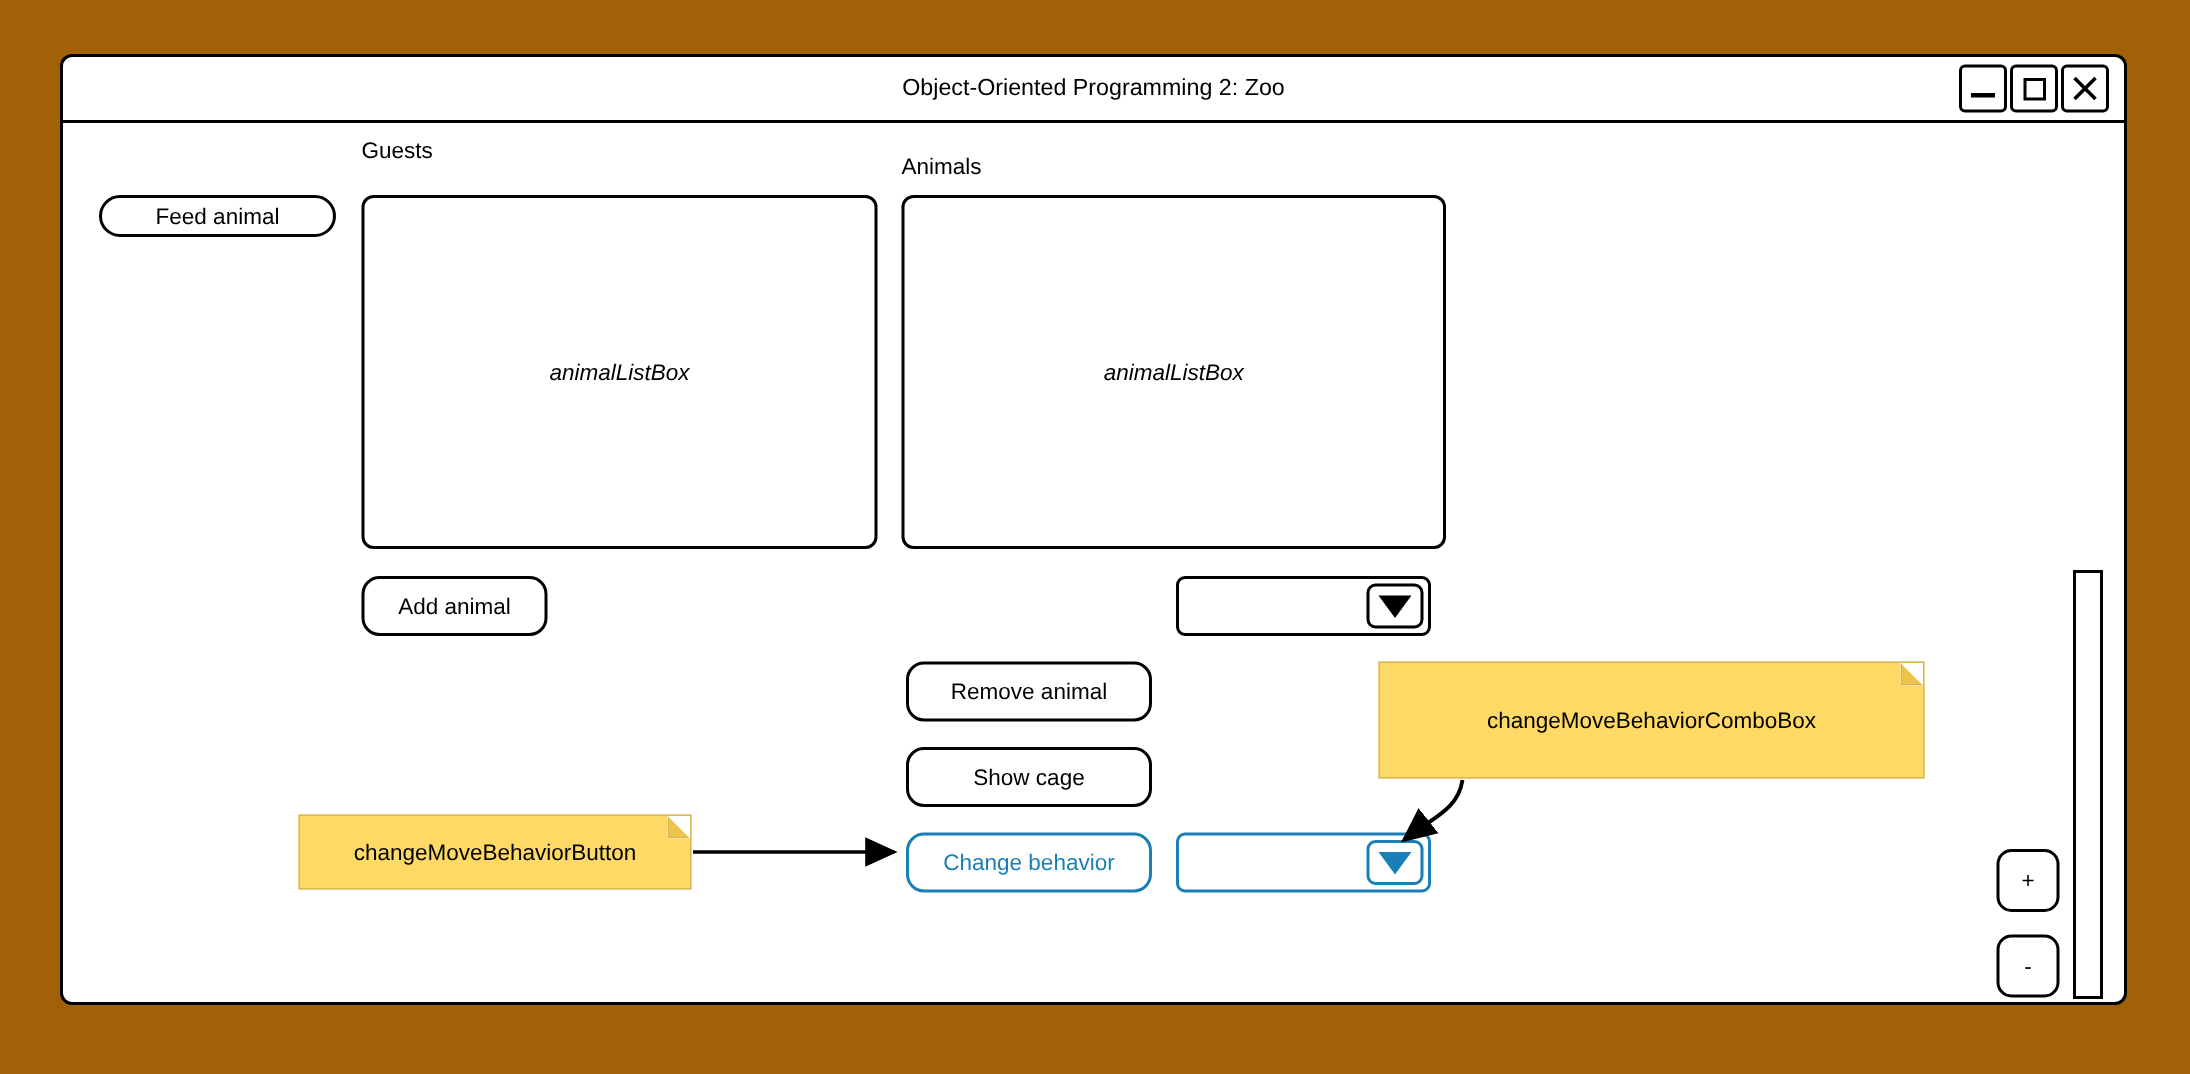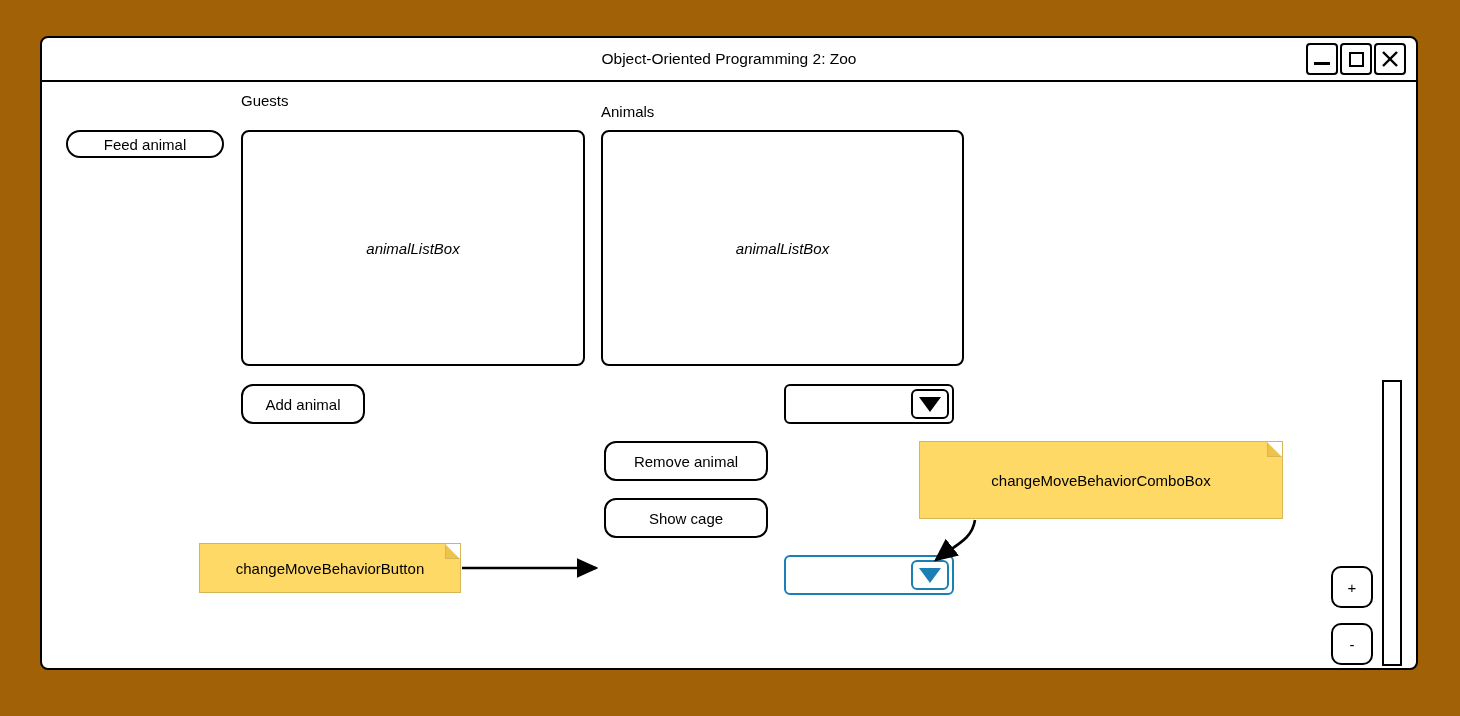--- a/index.html
+++ b/index.html
@@ -291,20 +291,21 @@
 
     <div class="field-label" style="left:559px; top:65px;">Animals</div>
 
     <div class="listbox" style="left:559px; top:92px; width:363px; height:236px;">animalListBox</div>
 
 
     <div class="btn" style="left:562px; top:403px; width:164px; height:40px;">Remove animal</div>
 
     <div class="btn" style="left:562px; top:460px; width:164px; height:40px;">Show cage</div>
 
+    <div class="btn accent" style="left:562px; top:517px; width:164px; height:40px;">Change behavior</div>
 
     <div class="combo" style="left:742px; top:346px; width:170px; height:40px;">
       <span class="combo-value"></span>
       <span class="combo-arrow-box">
         <span class="tri-down"></span>
       </span>
     </div>
 
     <div class="combo accent" style="left:742px; top:517px; width:170px; height:40px;">
       <span class="combo-value"></span>

